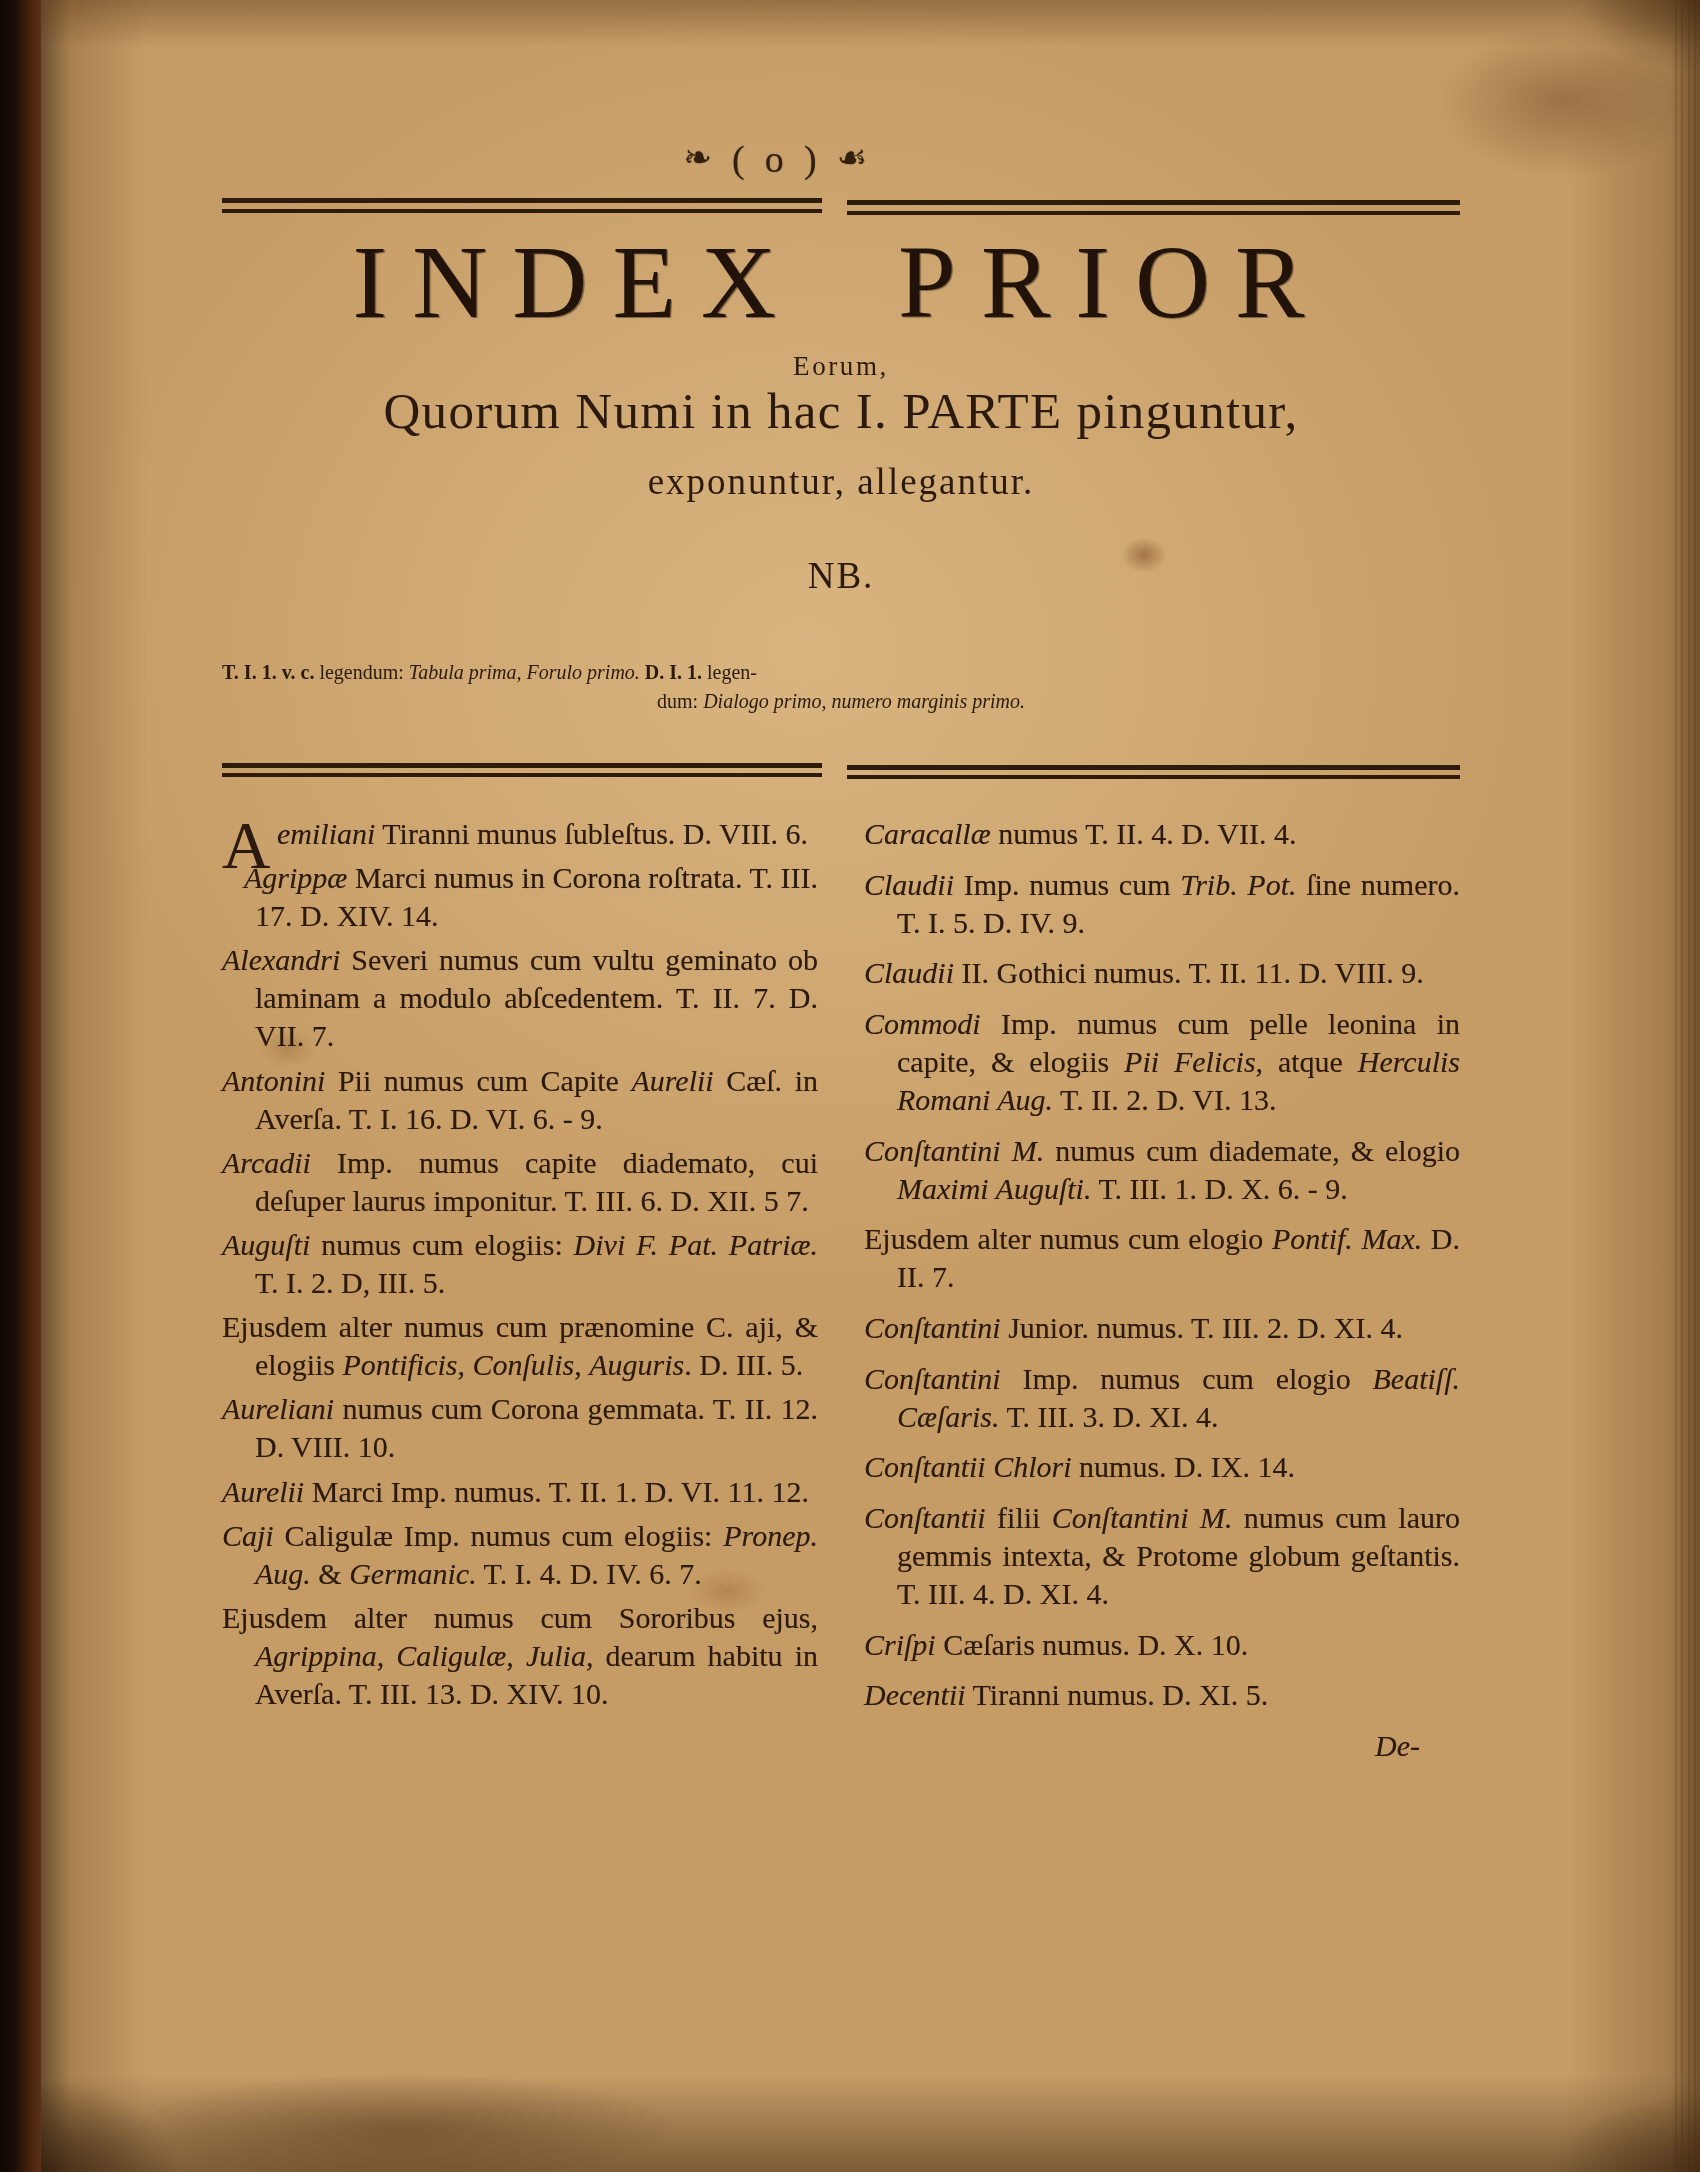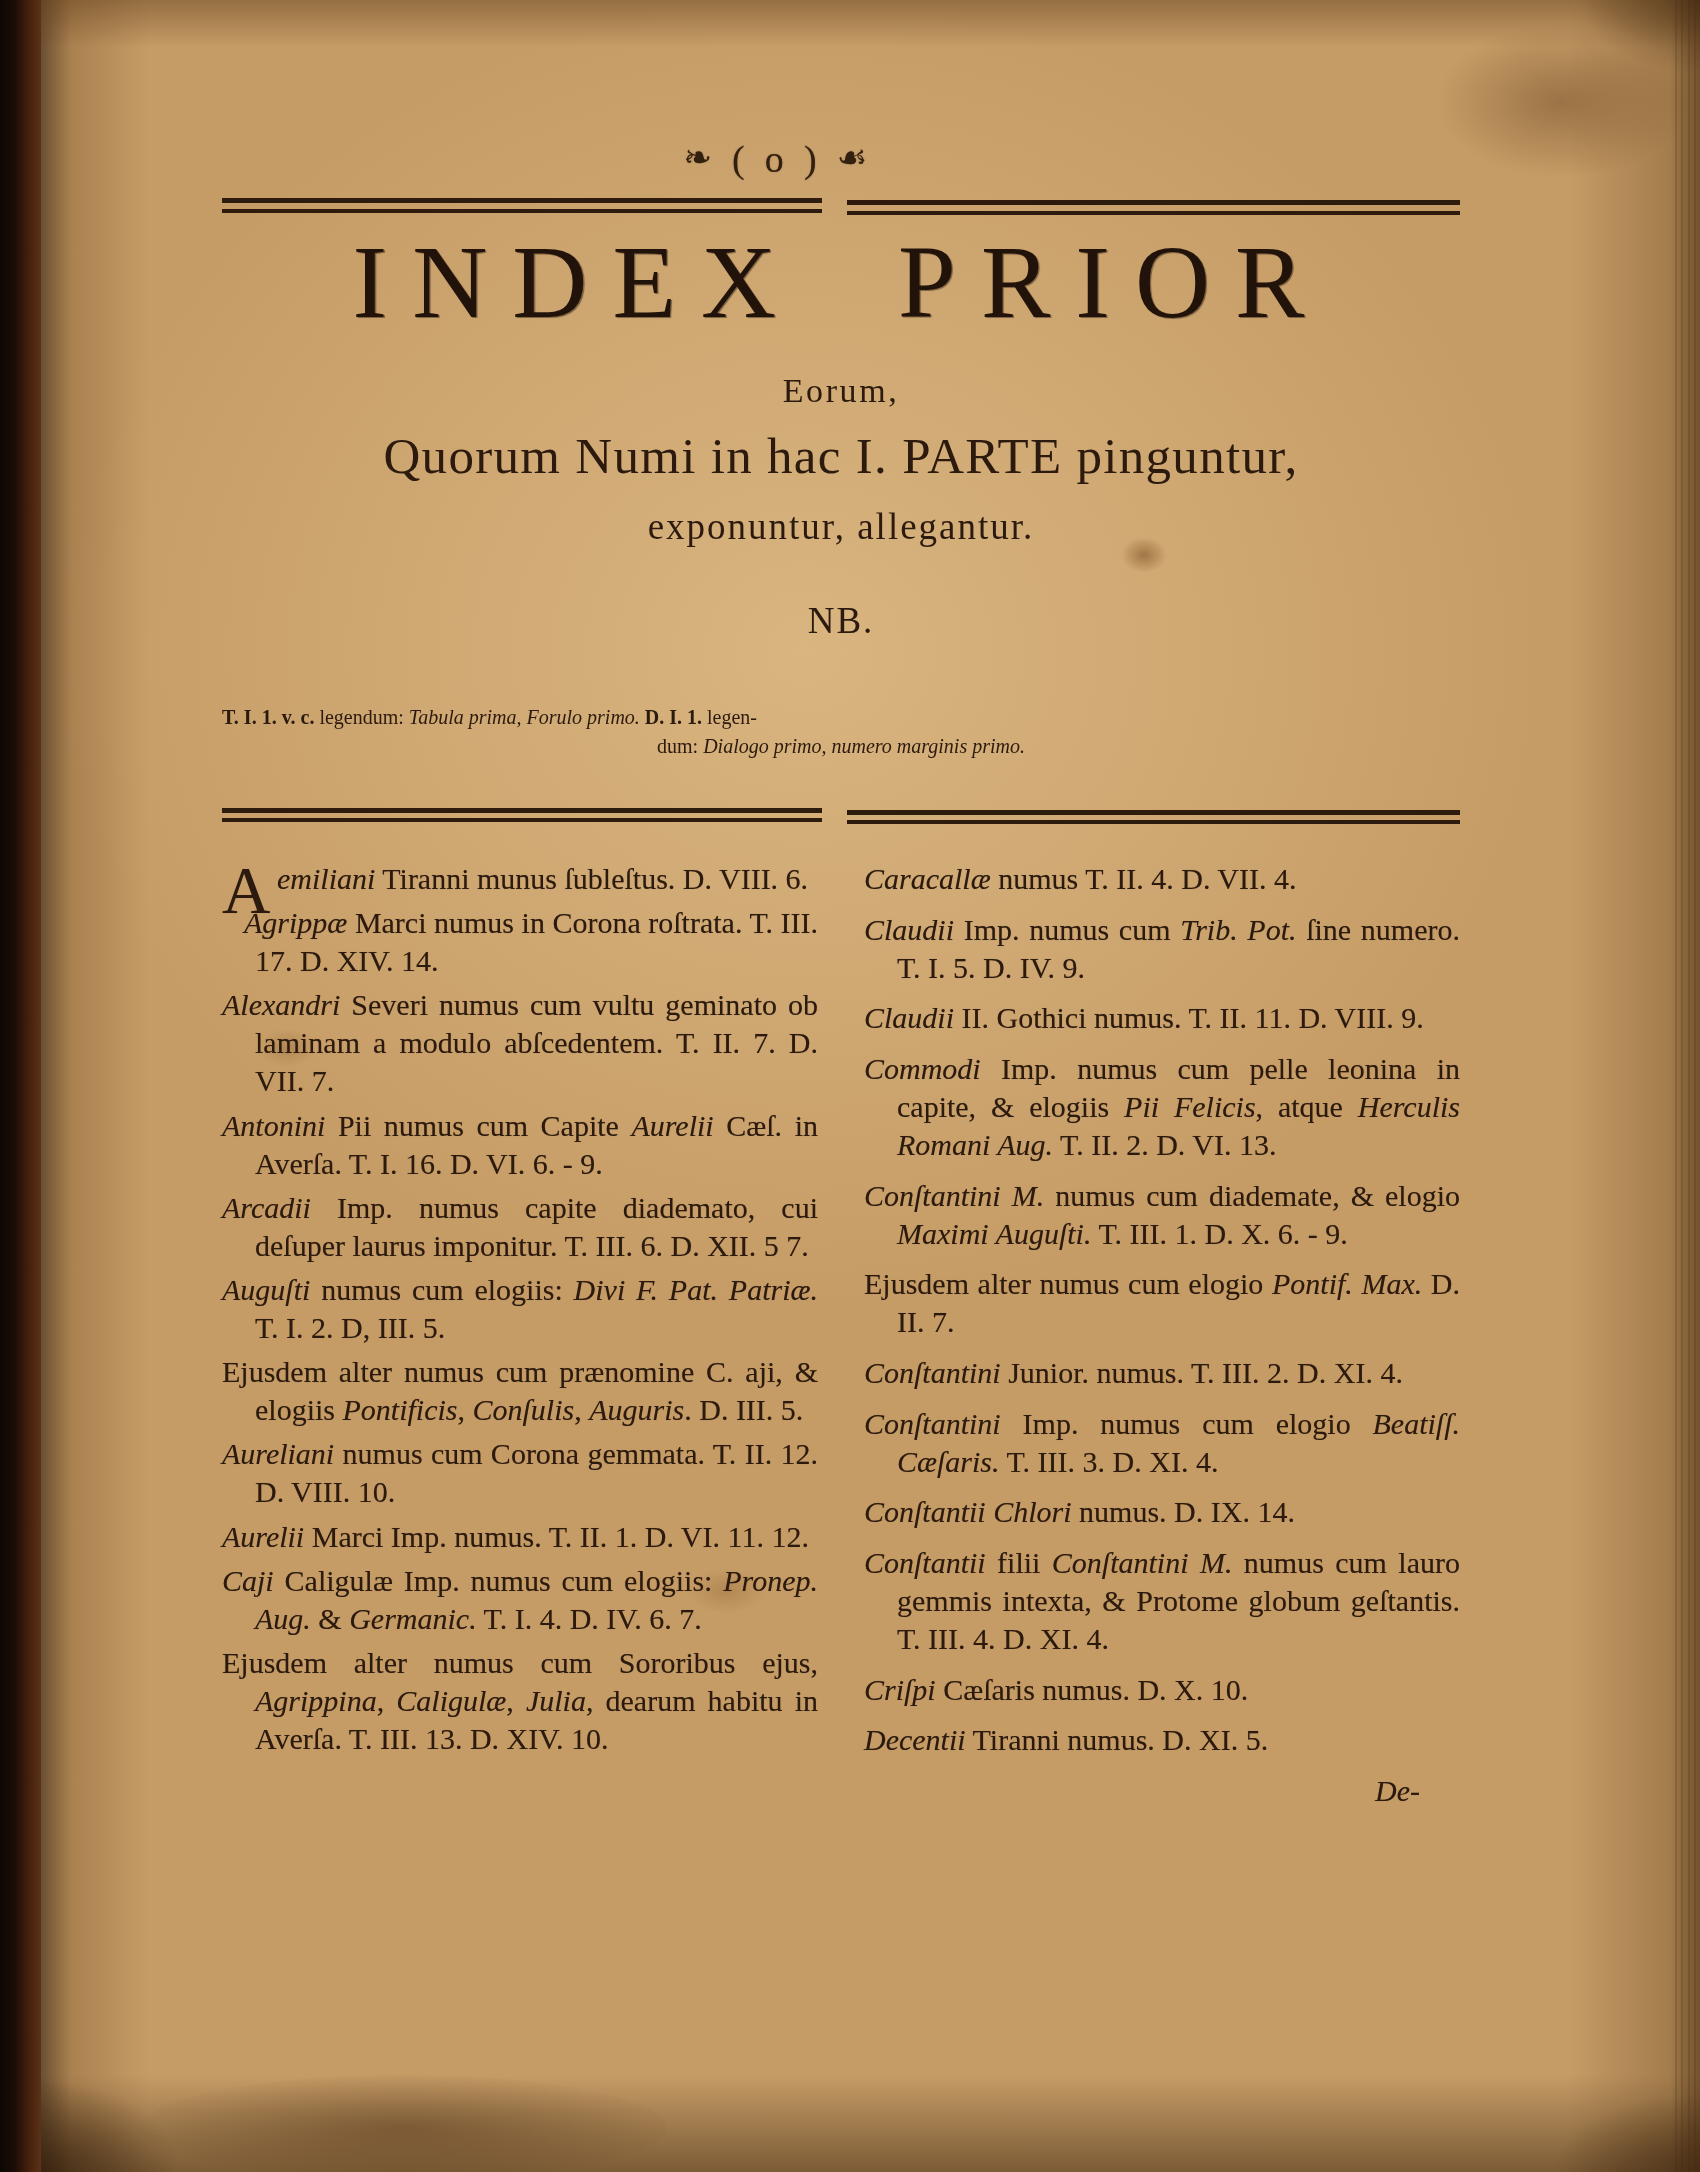--- a/index.html
+++ b/index.html
@@ -61,22 +61,22 @@
   .rule-double .seg { height:14.5px; border-top:5.3px solid #2d1b0d; border-bottom:4.6px solid #2d1b0d; box-sizing:border-box; }
   .rule-double .seg.l { width:48.5%; }
   .rule-double .seg.r { width:49.5%; transform:translateY(2px); }
 
   .title {
     margin-top:17px; text-align:center;
     font-size:104px; font-weight:normal; line-height:1;
     letter-spacing:25px; word-spacing:46px;
     color:#22130a; text-shadow:1.3px 0.7px 0.7px rgba(34,19,10,0.45);
   }
-  .subtitle1 { margin-top:38px; text-align:center; font-size:34px; letter-spacing:2.6px; }
-  .subtitle2 { margin-top:17px; text-align:center; font-size:51px; letter-spacing:1.3px; }
+  .subtitle1 { margin-top:17px; text-align:center; font-size:27px; letter-spacing:2.6px; }
+  .subtitle2 { text-align:center; font-size:51px; letter-spacing:1.3px; }
   .subtitle3 { margin-top:20px; text-align:center; font-size:37px; letter-spacing:2px; }
   .nb { margin-top:51px; text-align:center; font-size:37px; letter-spacing:2px; }
 
   .note { margin-top:61px; font-size:20px; line-height:1.45; }
   .note .line1 { text-align:justify; }
   .note .line2 { text-align:center; }
   .it { font-style:italic; }
   .bd { font-weight:bold; }
 
   .rule2 { margin-top:47px; }

